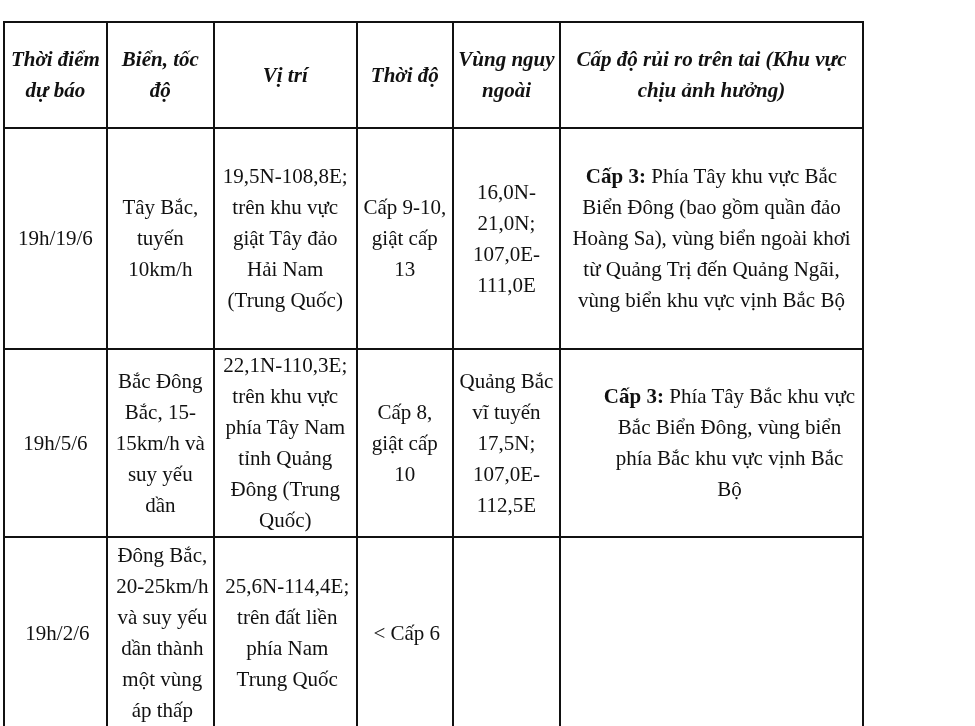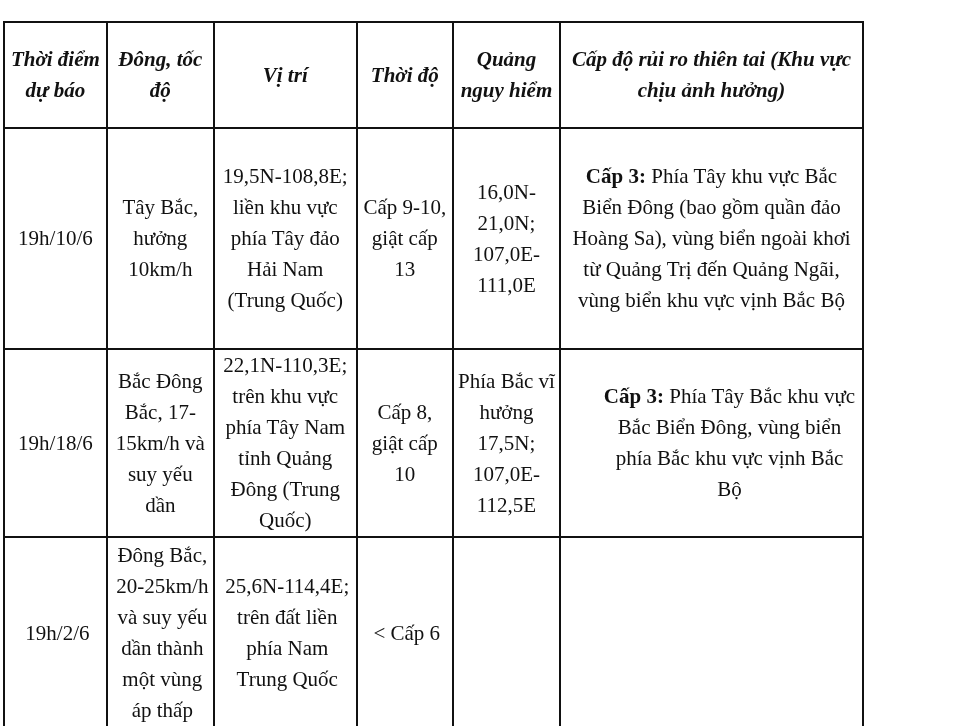--- a/index.html
+++ b/index.html
@@ -35,42 +35,42 @@
     <col style="width:95px">
       <col style="width:99px">
       <col style="width:132px">
     <col style="width:89px">
       <col style="width:99px">
       <col style="width:280px">
   </colgroup>
   <thead>
     <tr>
       <th>Thời điểm dự báo</th>
-      <th>Đông, tốc độ</th>
+      <th>Biển, tốc độ</th>
       <th>Vị trí</th>
       <th>Thời độ</th>
-      <th>Quảng nguy hiểm</th>
-      <th>Cấp độ rủi ro thiên tai (Khu vực chịu ảnh hưởng)</th>
+      <th>Vùng nguy ngoài</th>
+      <th>Cấp độ rủi ro trên tai (Khu vực chịu ảnh hưởng)</th>
     </tr>
   </thead>
   <tbody>
     <tr class="r1">
-      <td>19h/10/6</td>
-      <td>Tây Bắc, hưởng 10km/h</td>
-      <td>19,5N-108,8E; liền khu vực phía Tây đảo Hải Nam (Trung Quốc)</td>
+      <td>19h/19/6</td>
+      <td>Tây Bắc, tuyến 10km/h</td>
+      <td>19,5N-108,8E; trên khu vực giật Tây đảo Hải Nam (Trung Quốc)</td>
       <td>Cấp 9-10, giật cấp 13</td>
       <td>16,0N-21,0N; 107,0E-111,0E</td>
       <td class="risk"><b>Cấp 3:</b> <span>Phía Tây khu vực Bắc Biển Đông (bao gồm quần đảo Hoàng Sa), vùng biển ngoài khơi từ Quảng Trị đến Quảng Ngãi, vùng biển khu vực vịnh Bắc Bộ</span></td>
     </tr>
     <tr class="r2">
-      <td>19h/18/6</td>
-      <td>Bắc Đông Bắc, 17-15km/h và suy yếu dần</td>
+      <td>19h/5/6</td>
+      <td>Bắc Đông Bắc, 15-15km/h và suy yếu dần</td>
       <td>22,1N-110,3E; trên khu vực phía Tây Nam tỉnh Quảng Đông (Trung Quốc)</td>
       <td>Cấp 8, giật cấp 10</td>
-      <td>Phía Bắc vĩ hưởng 17,5N; 107,0E-112,5E</td>
+      <td>Quảng Bắc vĩ tuyến 17,5N; 107,0E-112,5E</td>
       <td class="risk mid"><b>Cấp 3:</b> <span>Phía Tây Bắc khu vực Bắc Biển Đông, vùng biển phía Bắc khu vực vịnh Bắc Bộ</span></td>
     </tr>
     <tr class="r3">
       <td>19h/2/6</td>
       <td>Đông Bắc, 20-25km/h và suy yếu dần thành một vùng áp thấp</td>
       <td>25,6N-114,4E; trên đất liền phía Nam Trung Quốc</td>
       <td>&lt; Cấp 6</td>
       <td></td>
       <td class="risk"><b></b> <span></span></td>
     </tr>

